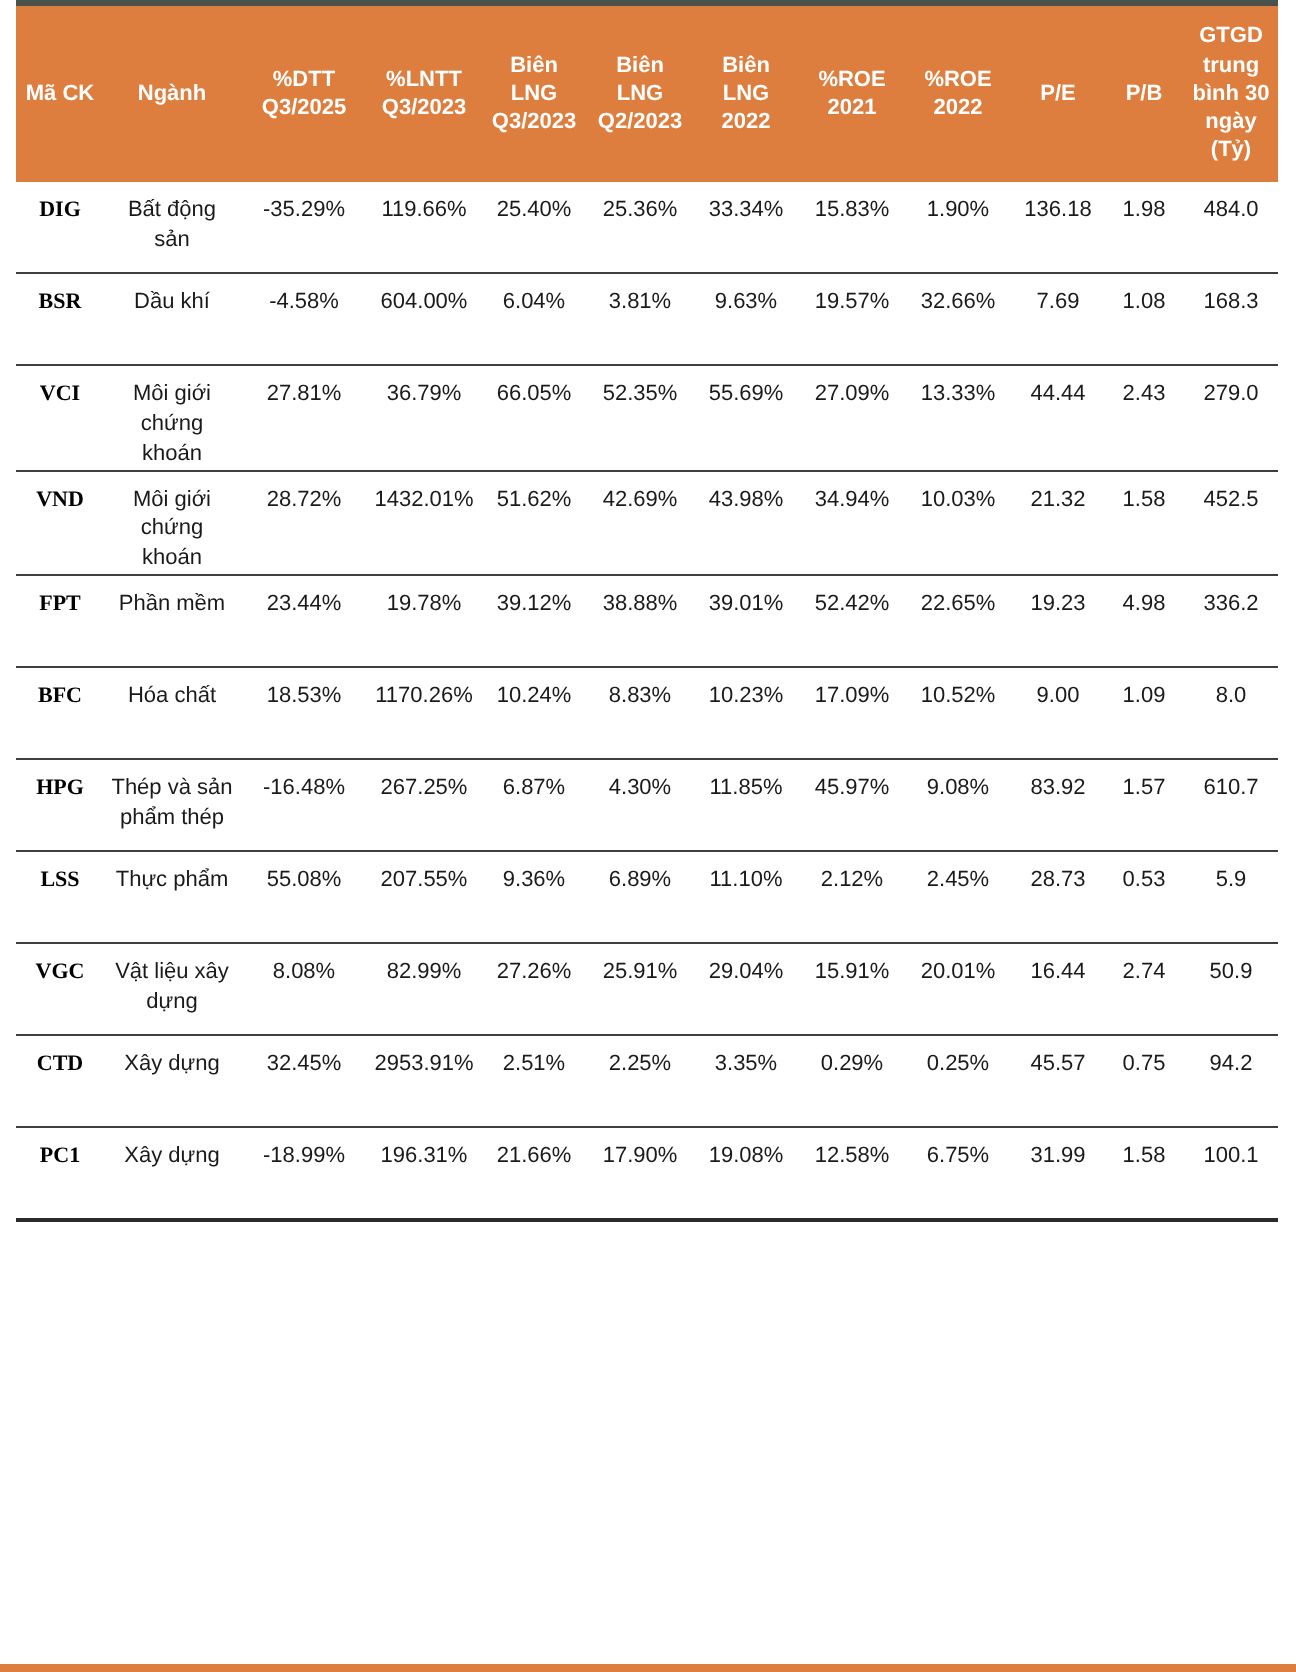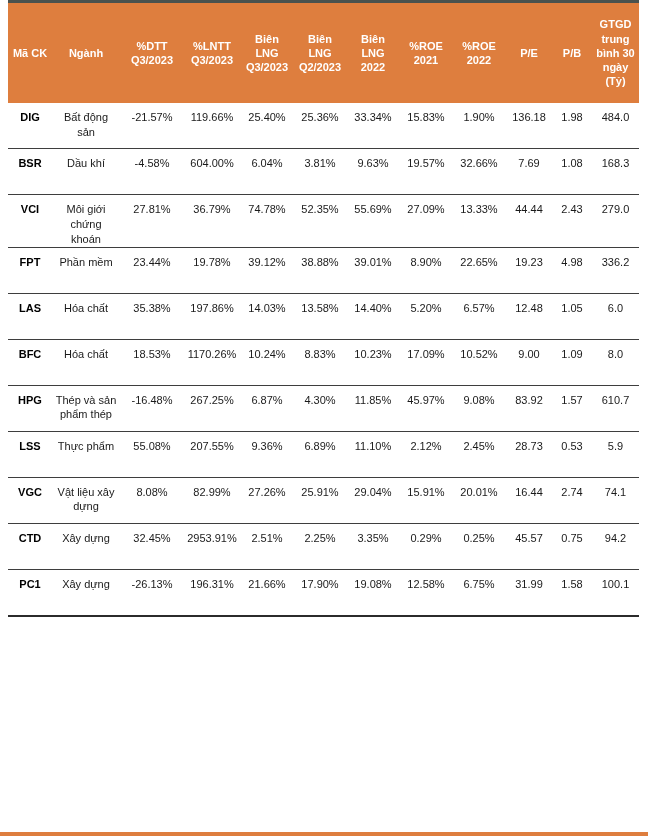--- a/index.html
+++ b/index.html
@@ -25,21 +25,21 @@
     table-layout: fixed;
     width: 631px;
     margin: 0 9px 0 8px;
     border-bottom: 2px solid var(--bottom-border, #2B2B2B);
   }
   table.stock-table thead th {
     background: var(--header-bg, #DE7E3E);
     color: var(--header-text, #FFFFFF);
     font-size: 11px;
     font-weight: bold;
-    height: 100px;
+    height: 88px;
     vertical-align: middle;
     text-align: center;
     white-space: pre-line;
     line-height: 1.3;
     padding: 0 1px;
   }
   table.stock-table tbody td {
     font-size: 11px;
     color: var(--body-text, #1A1A1A);
     text-align: center;
@@ -47,20 +47,21 @@
     height: 38px;
     padding: 7px 2px 0 2px;
     line-height: 1.35;
   }
   table.stock-table tbody tr + tr td {
     border-top: 1px solid var(--row-separator, #3E3E3E);
   }
   table.stock-table tbody td.code {
     font-weight: bold;
     color: #000000;
+    font-family: Liberation Serif, serif;
   }
   .bottom-bar {
     position: absolute;
     left: 0;
     right: 0;
     bottom: 0;
     height: 4px;
     background: var(--accent-bar, #DE7E3E);
   }
 </style>
@@ -83,21 +84,21 @@
         <col style="width:54px">
       <col style="width:46px">
         <col style="width:40px">
         <col style="width:47px">
     </colgroup>
     <thead>
       <tr id="header-row">
           <th>Mã CK</th>
           <th>Ngành</th>
           <th>%DTT
-Q3/2023</th>
+Q3/2025</th>
           <th>%LNTT
 Q3/2023</th>
           <th>Biên
 LNG
 Q3/2023</th>
           <th>Biên
 LNG
 Q2/2023</th>
           <th>Biên
 LNG
@@ -112,21 +113,21 @@
 trung
 bình 30
 ngày
 (Tỷ)</th>
         </tr>
     </thead>
     <tbody id="table-body">
         <tr>
           <td class="code">DIG</td>
           <td class="sector">Bất động sản</td>
-          <td>-21.57%</td>
+          <td>-35.29%</td>
           <td>119.66%</td>
           <td>25.40%</td>
           <td>25.36%</td>
           <td>33.34%</td>
           <td>15.83%</td>
           <td>1.90%</td>
           <td>136.18</td>
           <td>1.98</td>
           <td>484.0</td>
         </tr>
@@ -142,56 +143,56 @@
           <td>32.66%</td>
           <td>7.69</td>
           <td>1.08</td>
           <td>168.3</td>
         </tr>
         <tr>
           <td class="code">VCI</td>
           <td class="sector">Môi giới chứng khoán</td>
           <td>27.81%</td>
           <td>36.79%</td>
-          <td>74.78%</td>
+          <td>66.05%</td>
           <td>52.35%</td>
           <td>55.69%</td>
           <td>27.09%</td>
           <td>13.33%</td>
           <td>44.44</td>
           <td>2.43</td>
           <td>279.0</td>
         </tr>
         <tr>
+          <td class="code">VND</td>
+          <td class="sector">Môi giới chứng khoán</td>
+          <td>28.72%</td>
+          <td>1432.01%</td>
+          <td>51.62%</td>
+          <td>42.69%</td>
+          <td>43.98%</td>
+          <td>34.94%</td>
+          <td>10.03%</td>
+          <td>21.32</td>
+          <td>1.58</td>
+          <td>452.5</td>
+        </tr>
+        <tr>
           <td class="code">FPT</td>
           <td class="sector">Phần mềm</td>
           <td>23.44%</td>
           <td>19.78%</td>
           <td>39.12%</td>
           <td>38.88%</td>
           <td>39.01%</td>
-          <td>8.90%</td>
+          <td>52.42%</td>
           <td>22.65%</td>
           <td>19.23</td>
           <td>4.98</td>
           <td>336.2</td>
-        </tr>
-        <tr>
-          <td class="code">LAS</td>
-          <td class="sector">Hóa chất</td>
-          <td>35.38%</td>
-          <td>197.86%</td>
-          <td>14.03%</td>
-          <td>13.58%</td>
-          <td>14.40%</td>
-          <td>5.20%</td>
-          <td>6.57%</td>
-          <td>12.48</td>
-          <td>1.05</td>
-          <td>6.0</td>
         </tr>
         <tr>
           <td class="code">BFC</td>
           <td class="sector">Hóa chất</td>
           <td>18.53%</td>
           <td>1170.26%</td>
           <td>10.24%</td>
           <td>8.83%</td>
           <td>10.23%</td>
           <td>17.09%</td>
@@ -233,40 +234,40 @@
           <td class="sector">Vật liệu xây dựng</td>
           <td>8.08%</td>
           <td>82.99%</td>
           <td>27.26%</td>
           <td>25.91%</td>
           <td>29.04%</td>
           <td>15.91%</td>
           <td>20.01%</td>
           <td>16.44</td>
           <td>2.74</td>
-          <td>74.1</td>
+          <td>50.9</td>
         </tr>
         <tr>
           <td class="code">CTD</td>
           <td class="sector">Xây dựng</td>
           <td>32.45%</td>
           <td>2953.91%</td>
           <td>2.51%</td>
           <td>2.25%</td>
           <td>3.35%</td>
           <td>0.29%</td>
           <td>0.25%</td>
           <td>45.57</td>
           <td>0.75</td>
           <td>94.2</td>
         </tr>
         <tr>
           <td class="code">PC1</td>
           <td class="sector">Xây dựng</td>
-          <td>-26.13%</td>
+          <td>-18.99%</td>
           <td>196.31%</td>
           <td>21.66%</td>
           <td>17.90%</td>
           <td>19.08%</td>
           <td>12.58%</td>
           <td>6.75%</td>
           <td>31.99</td>
           <td>1.58</td>
           <td>100.1</td>
         </tr>

